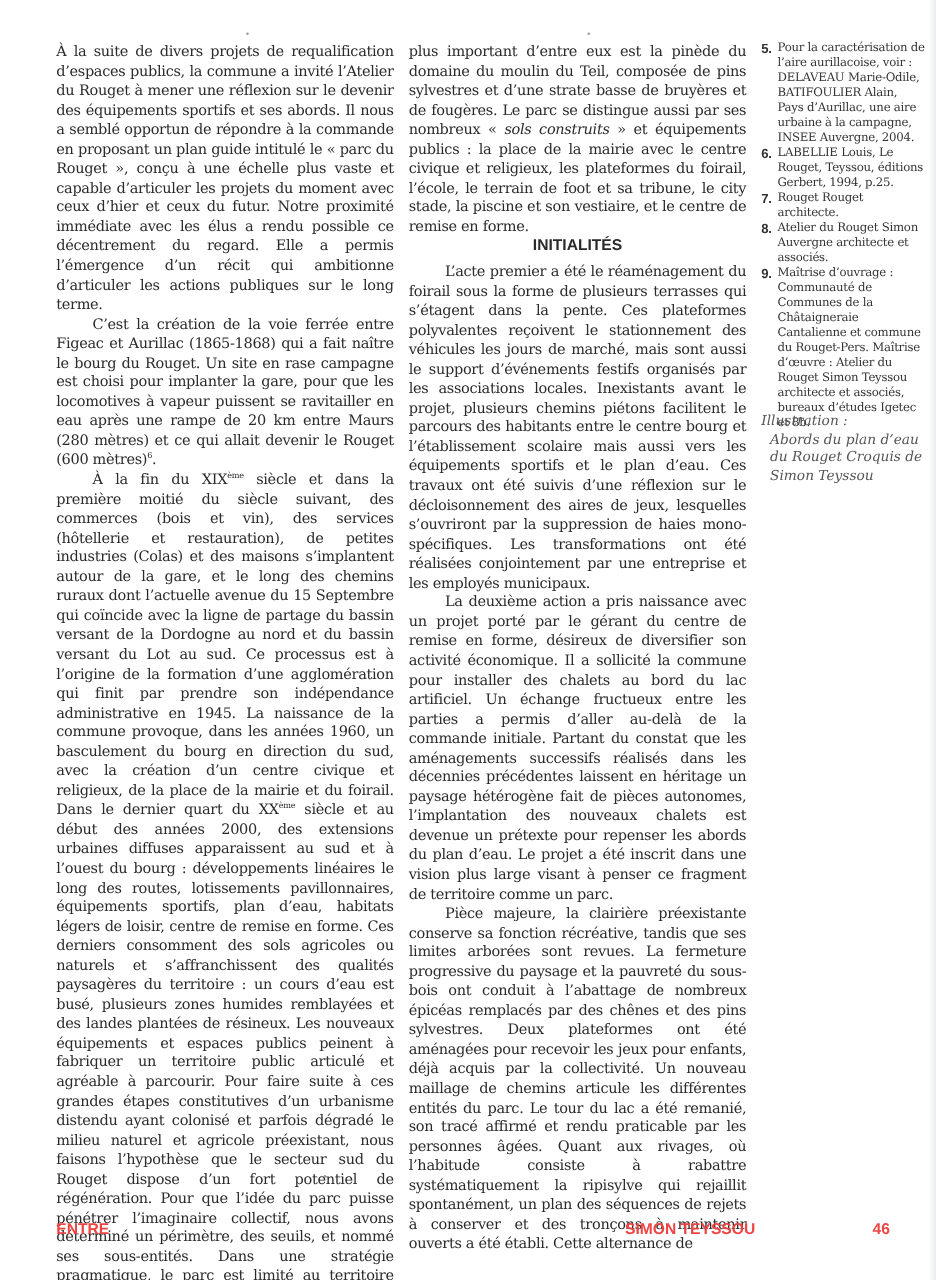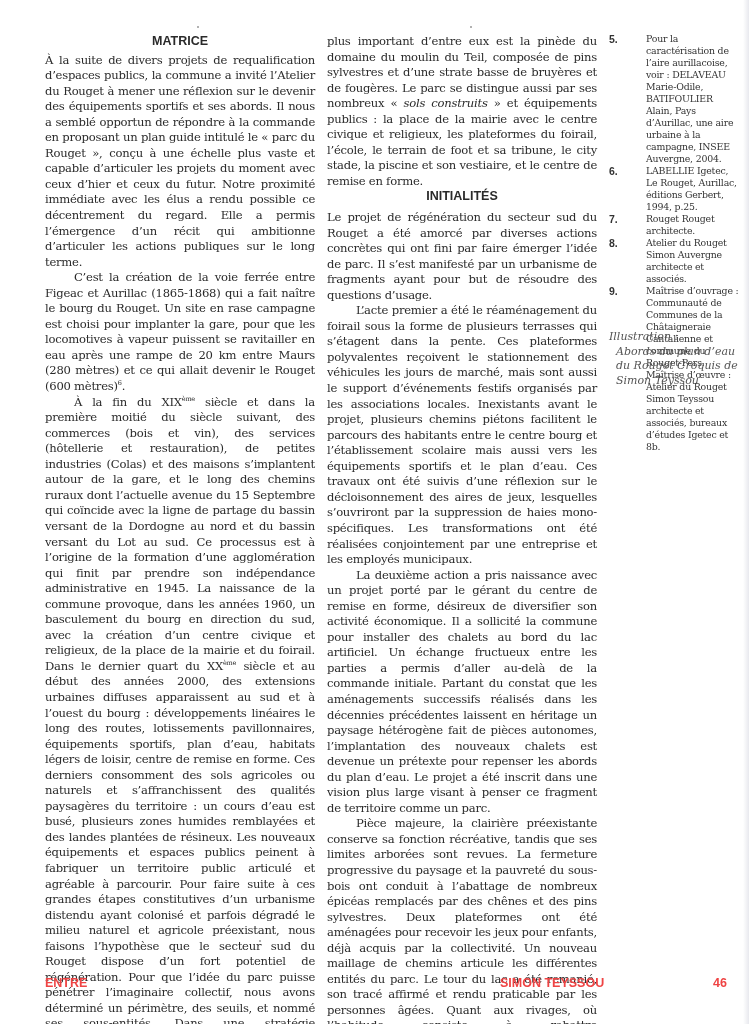--- a/index.html
+++ b/index.html
@@ -34,70 +34,68 @@
   .col-mid h2.section { margin-bottom: 5px; }
   p { margin: 0; }
   p.indent { text-indent: 29px; }
   sup { font-size: 6.5px; line-height: 0; vertical-align: 5px; }
   em { font-style: italic; }
   .note { display: flex; margin: 0; }
   .note-num {
     font-family: "Liberation Sans", sans-serif; font-weight: bold; font-size: 10.5px;
     min-width: 13px; flex: 0 0 13px;
   }
-  .note-text { flex: 1; margin-left: 24px; }
+  .note-text { flex: 1; }
   .illus {
     position: absolute; left: 609px; top: 330px; width: 132px;
     font-family: "DejaVu Serif", serif; font-style: italic;
     font-size: 11px; line-height: 14.5px; color: #555;
   }
   .illus-title { margin: 0; }
   .illus-text { margin: 0 0 0 7px; }
   .footer {
     position: absolute; top: 976px; font-family: "Liberation Sans", sans-serif;
     font-weight: bold; font-size: 12.5px; color: #ef4444; letter-spacing: 0;
   }
   .footer-left { left: 45px; }
   .footer-center { left: 500px; }
-  .footer-right { left: 713px; }
+  .footer-right { left: 698px; }
   .speck { position: absolute; width: 2px; height: 2px; background: #999; border-radius: 1px; }
 </style>
 </head>
 <body>
 
 <div class="page-edge"></div>
 <div class="speck" style="left:197px;top:26px;"></div>
 <div class="speck" style="left:470px;top:26px;"></div>
 <div class="speck" style="left:259px;top:940px;"></div>
 
 <div class="col col-left">
-  <h2 class="section">MATRICE</h2>
   <p>À la suite de divers projets de requalification d’espaces publics, la commune a invité l’Atelier du Rouget à mener une réflexion sur le devenir des équipements sportifs et ses abords. Il nous a semblé opportun de répondre à la commande en proposant un plan guide intitulé le « parc du Rouget », conçu à une échelle plus vaste et capable d’articuler les projets du moment avec ceux d’hier et ceux du futur. Notre proximité immédiate avec les élus a rendu possible ce décentrement du regard. Elle a permis l’émergence d’un récit qui ambitionne d’articuler les actions publiques sur le long terme.</p>
   <p class="indent"><span>C’est la création de la voie ferrée entre Figeac et Aurillac (1865-1868) qui a fait naître le bourg du Rouget. Un site en rase campagne est choisi pour implanter la gare, pour que les locomotives à vapeur puissent se ravitailler en eau après une rampe de 20 km entre Maurs (280 mètres) et ce qui allait devenir le Rouget (600 mètres)</span><sup>6</sup>.</p>
   <p class="indent"><span>À la fin du XIX</span><sup>ème</sup> <span>siècle et dans la première moitié du siècle suivant, des commerces (bois et vin), des services (hôtellerie et restauration), de petites industries (Colas) et des maisons s’implantent autour de la gare, et le long des chemins ruraux dont l’actuelle avenue du 15 Septembre qui coïncide avec la ligne de partage du bassin versant de la Dordogne au nord et du bassin versant du Lot au sud. Ce processus est à l’origine de la formation d’une agglomération qui finit par prendre son indépendance administrative en 1945. La naissance de la commune provoque, dans les années 1960, un basculement du bourg en direction du sud, avec la création d’un centre civique et religieux, de la place de la mairie et du foirail. Dans le dernier quart du XX</span><sup>ème</sup> <span>siècle et au début des années 2000, des extensions urbaines diffuses apparaissent au sud et à l’ouest du bourg : développements linéaires le long des routes, lotissements pavillonnaires, équipements sportifs, plan d’eau, habitats légers de loisir, centre de remise en forme. Ces derniers consomment des sols agricoles ou naturels et s’affranchissent des qualités paysagères du territoire : un cours d’eau est busé, plusieurs zones humides remblayées et des landes plantées de résineux. Les nouveaux équipements et espaces publics peinent à fabriquer un territoire public articulé et agréable à parcourir. Pour faire suite à ces grandes étapes constitutives d’un urbanisme distendu ayant colonisé et parfois dégradé le milieu naturel et agricole préexistant, nous faisons l’hypothèse que le secteur sud du Rouget dispose d’un fort potentiel de régénération. Pour que l’idée du parc puisse pénétrer l’imaginaire collectif, nous avons déterminé un périmètre, des seuils, et nommé ses sous-entités. Dans une stratégie pragmatique, le parc est limité au territoire public et établi selon des considérations géographiques et programmatiques.</span></p>
 
 </div>
 
 <div class="col col-mid">
   <p><span>plus important d’entre eux est la pinède du domaine du moulin du Teil, composée de pins sylvestres et d’une strate basse de bruyères et de fougères. Le parc se distingue aussi par ses nombreux « </span><em>sols construits</em><span> » et équipements publics : la place de la mairie avec le centre civique et religieux, les plateformes du foirail, l’école, le terrain de foot et sa tribune, le city stade, la piscine et son vestiaire, et le centre de remise en forme.</span></p>
   <h2 class="section">INITIALITÉS</h2>
-  <p>Le projet de régénération du secteur sud du Rouget a été amorcé par diverses actions concrètes qui ont fini par faire émerger l’idée de parc. Il s’est manifesté par un urbanisme de fragments ayant pour but de résoudre des questions d’usage.</p>
   <p class="indent">L’acte premier a été le réaménagement du foirail sous la forme de plusieurs terrasses qui s’étagent dans la pente. Ces plateformes polyvalentes reçoivent le stationnement des véhicules les jours de marché, mais sont aussi le support d’événements festifs organisés par les associations locales. Inexistants avant le projet, plusieurs chemins piétons facilitent le parcours des habitants entre le centre bourg et l’établissement scolaire mais aussi vers les équipements sportifs et le plan d’eau. Ces travaux ont été suivis d’une réflexion sur le décloisonnement des aires de jeux, lesquelles s’ouvriront par la suppression de haies mono-spécifiques. Les transformations ont été réalisées conjointement par une entreprise et les employés municipaux.</p>
   <p class="indent">La deuxième action a pris naissance avec un projet porté par le gérant du centre de remise en forme, désireux de diversifier son activité économique. Il a sollicité la commune pour installer des chalets au bord du lac artificiel. Un échange fructueux entre les parties a permis d’aller au-delà de la commande initiale. Partant du constat que les aménagements successifs réalisés dans les décennies précédentes laissent en héritage un paysage hétérogène fait de pièces autonomes, l’implantation des nouveaux chalets est devenue un prétexte pour repenser les abords du plan d’eau. Le projet a été inscrit dans une vision plus large visant à penser ce fragment de territoire comme un parc.</p>
   <p class="indent">Pièce majeure, la clairière préexistante conserve sa fonction récréative, tandis que ses limites arborées sont revues. La fermeture progressive du paysage et la pauvreté du sous-bois ont conduit à l’abattage de nombreux épicéas remplacés par des chênes et des pins sylvestres. Deux plateformes ont été aménagées pour recevoir les jeux pour enfants, déjà acquis par la collectivité. Un nouveau maillage de chemins articule les différentes entités du parc. Le tour du lac a été remanié, son tracé affirmé et rendu praticable par les personnes âgées. Quant aux rivages, où l’habitude consiste à rabattre systématiquement la ripisylve qui rejaillit spontanément, un plan des séquences de rejets à conserver et des tronçons à maintenir ouverts a été établi. Cette alternance de</p>
 </div>
 
 <div class="col-notes">
   <div class="note">
       <span class="note-num">5.</span>
       <span class="note-text">Pour la caractérisation de l’aire aurillacoise, voir : DELAVEAU Marie-Odile, BATIFOULIER Alain, Pays d’Aurillac, une aire urbaine à la campagne, INSEE Auvergne, 2004.</span>
     </div>
   <div class="note">
       <span class="note-num">6.</span>
-      <span class="note-text">LABELLIE Igetec, Le Rouget, Aurillac, éditions Gerbert, 1994, p.25.</span>
+      <span class="note-text">LABELLIE Louis, Le Rouget, Teyssou, éditions Gerbert, 1994, p.25.</span>
     </div>
   <div class="note">
       <span class="note-num">7.</span>
       <span class="note-text">Rouget Rouget architecte.</span>
     </div>
   <div class="note">
       <span class="note-num">8.</span>
       <span class="note-text">Atelier du Rouget Simon Auvergne architecte et associés.</span>
     </div>
   <div class="note">

